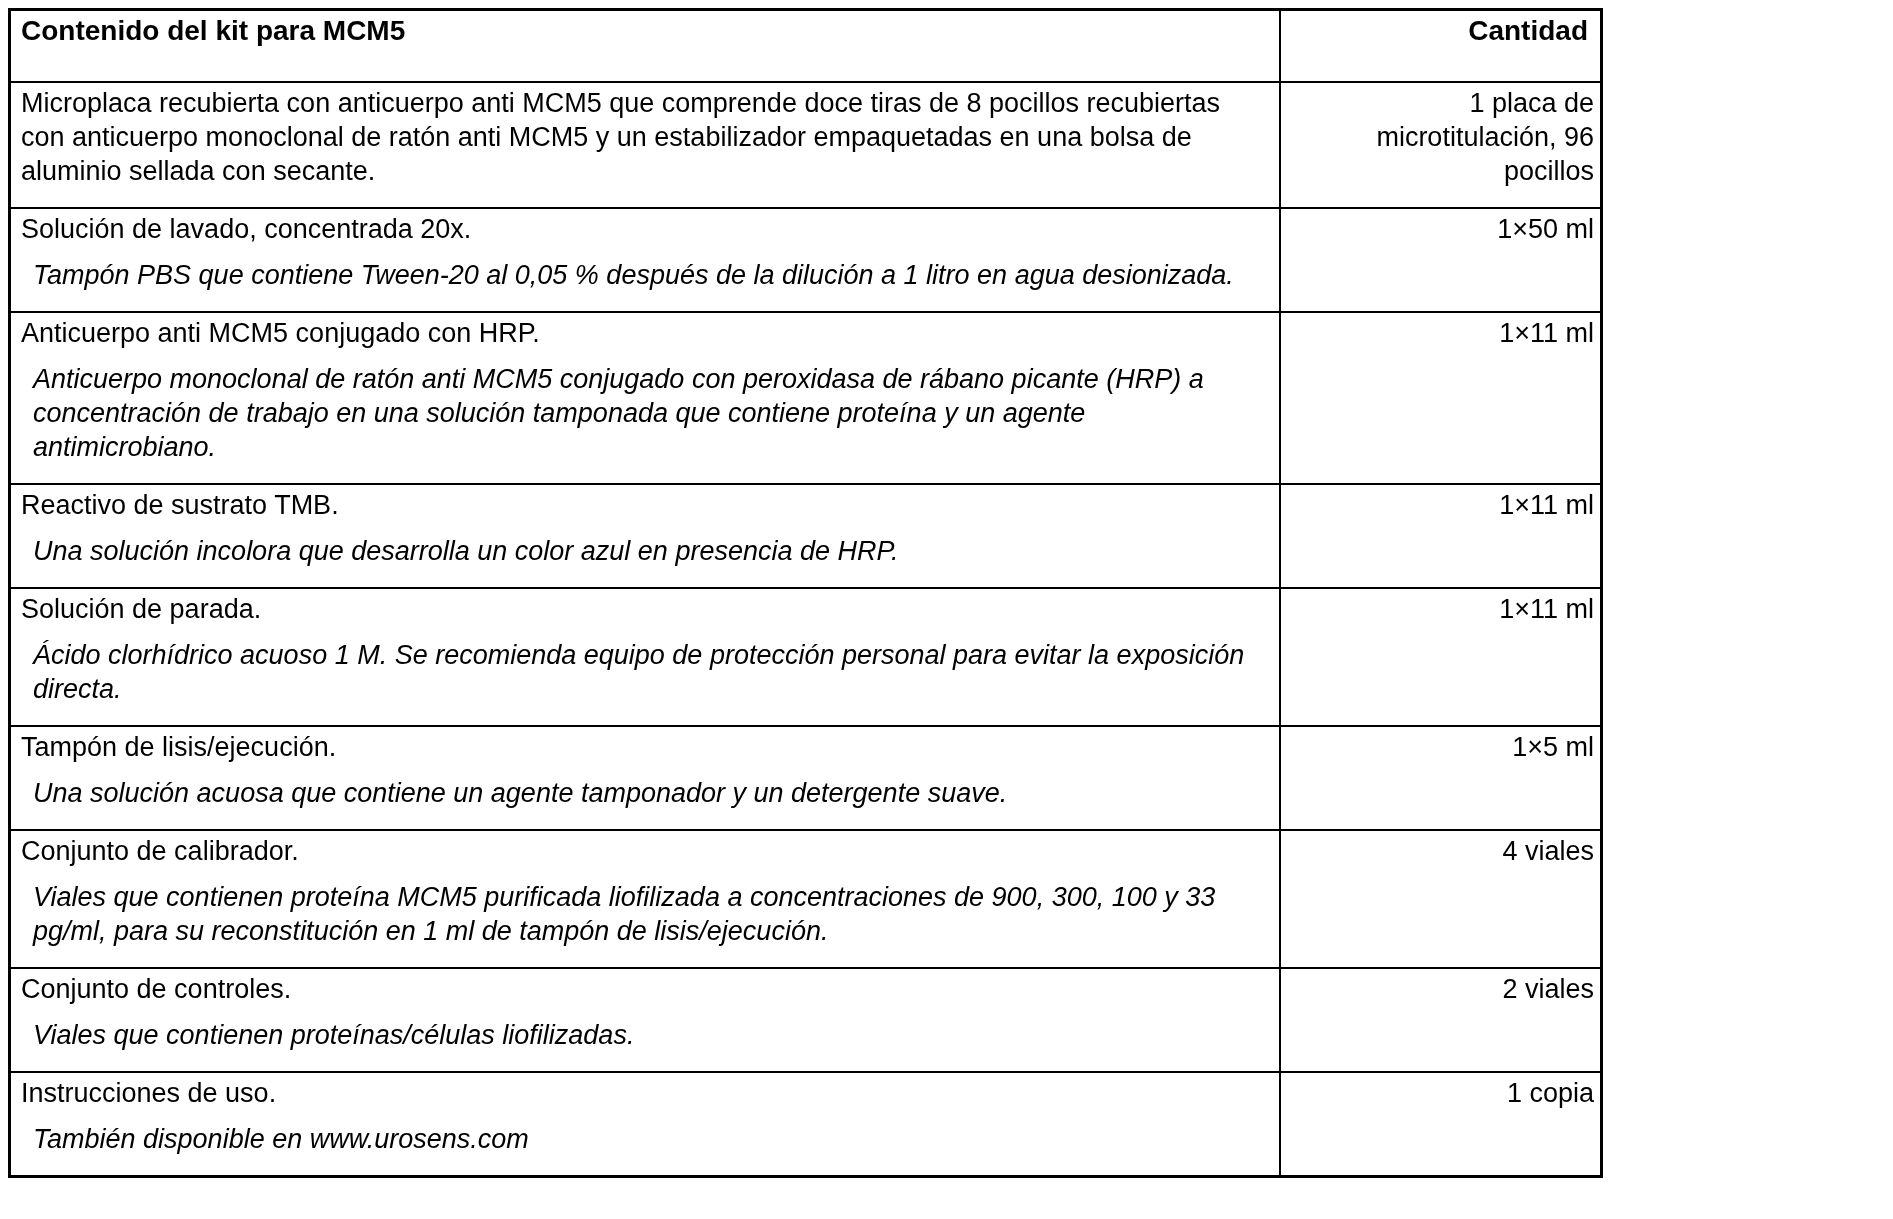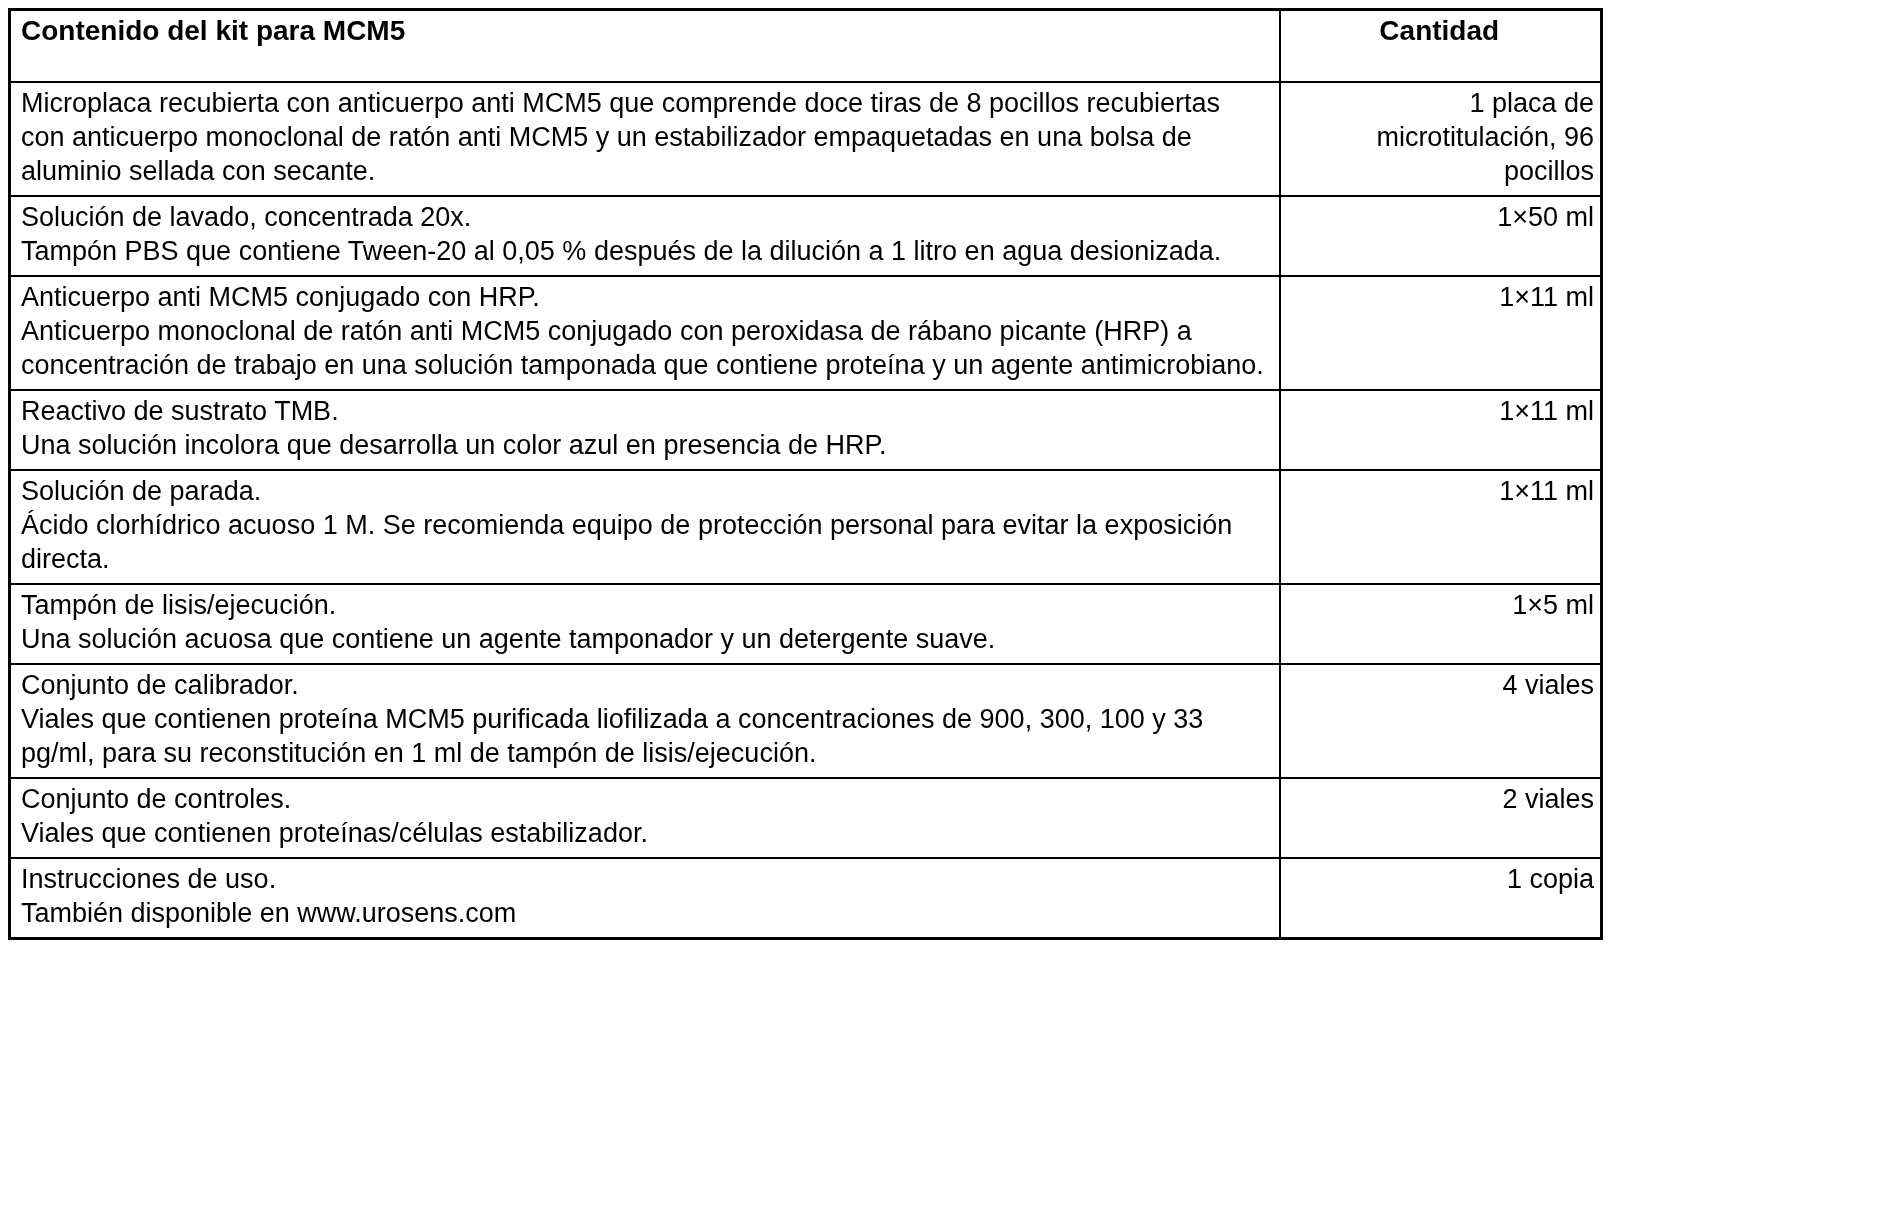--- a/index.html
+++ b/index.html
@@ -32,28 +32,28 @@
     font-size: 27px;
     line-height: 34px;
     word-wrap: break-word;
   }
   th {
     height: 72px;
     font-size: 28px;
     font-weight: bold;
   }
   th.h-desc { text-align: left; }
-  th.h-qty  { text-align: center; }
+  th.h-qty  { text-align: right; }
   td.qty {
     text-align: right;
     padding-left: 6px;
     padding-right: 6px;
   }
   .b { font-weight: normal; }
-  .body-text { margin: 0; }
+  .body-text { margin: 12px; font-style: italic; }
 </style>
 </head>
 <body>
 
 <div class="page">
   <table class="kit">
     <colgroup>
       <col class="c-desc">
       <col class="c-qty">
     </colgroup>
@@ -109,21 +109,21 @@
       <tr>
         <td class="desc">
           <span class="b">Conjunto de calibrador.</span><span></span>
           <div class="body-text">Viales que contienen proteína MCM5 purificada liofilizada a concentraciones de 900, 300, 100 y 33 pg/ml, para su reconstitución en 1 ml de tampón de lisis/ejecución.</div>
         </td>
         <td class="qty">4 viales</td>
       </tr>
       <tr>
         <td class="desc">
           <span class="b">Conjunto de controles.</span><span></span>
-          <div class="body-text">Viales que contienen proteínas/células estabilizador.</div>
+          <div class="body-text">Viales que contienen proteínas/células liofilizadas.</div>
         </td>
         <td class="qty">2 viales</td>
       </tr>
       <tr>
         <td class="desc">
           <span class="b">Instrucciones de uso.</span><span></span>
           <div class="body-text">También disponible en www.urosens.com</div>
         </td>
         <td class="qty">1 copia</td>
       </tr>

